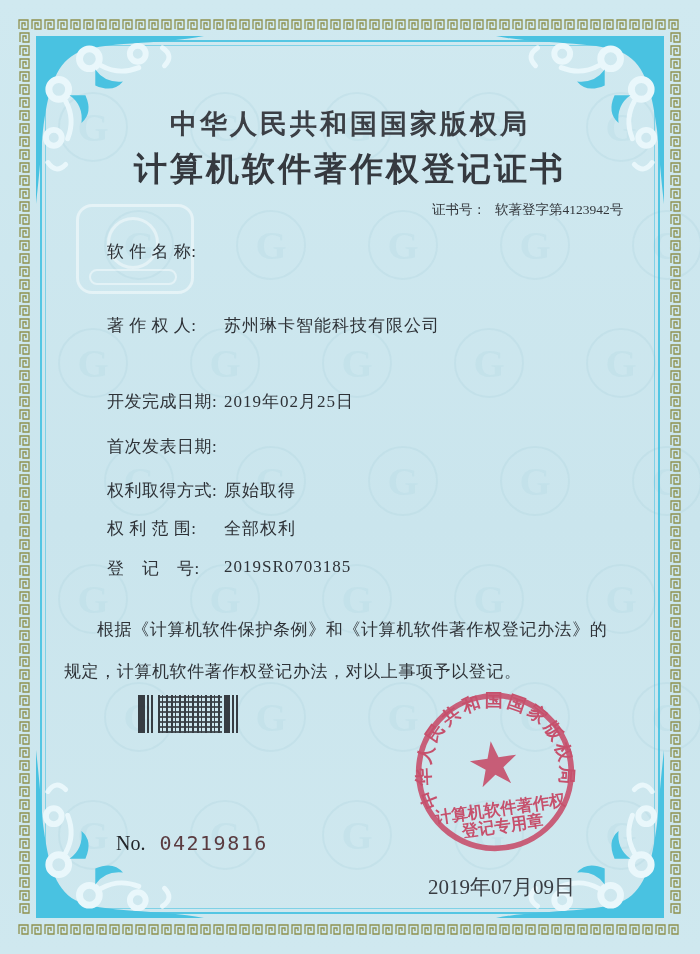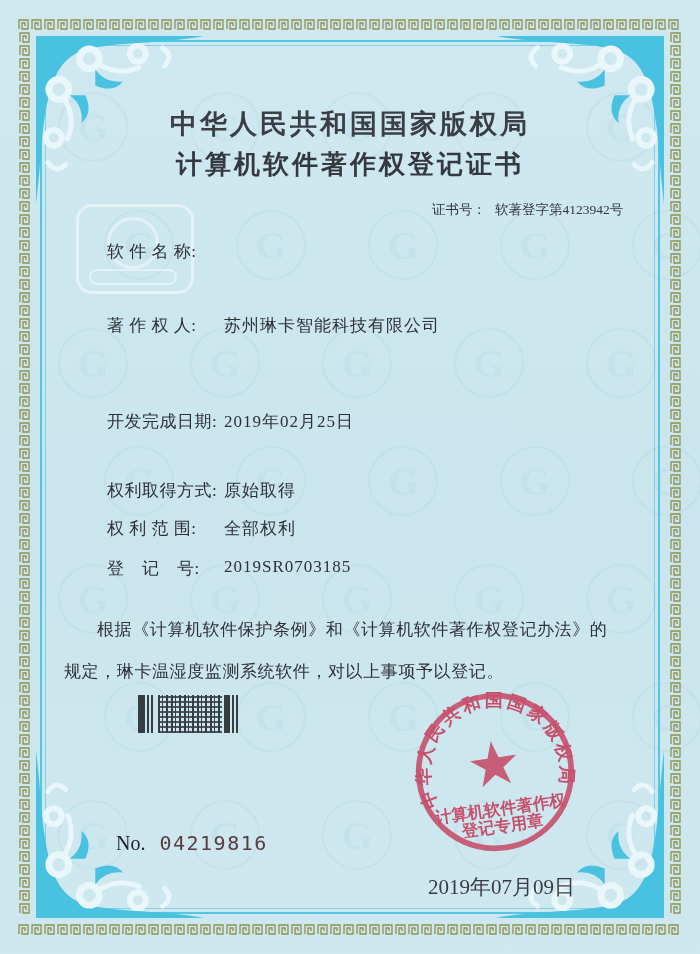--- a/index.html
+++ b/index.html
@@ -23,21 +23,21 @@
   #corner-tr{right:36px;top:36px;transform:scaleX(-1);}
   #corner-bl{left:36px;bottom:36px;transform:scaleY(-1);}
   #corner-br{right:36px;bottom:36px;transform:scale(-1,-1);}
   #emboss{position:absolute;left:76px;top:204px;width:112px;height:84px;z-index:1;
     border:3px solid rgba(255,255,255,.85);border-radius:16px;opacity:.55;pointer-events:none;}
   #emboss .inner-ring{position:absolute;left:28px;top:10px;width:46px;height:46px;border:3px solid rgba(255,255,255,.8);border-radius:50%;}
   #emboss .pill-row{position:absolute;left:10px;bottom:6px;width:84px;height:12px;border:2px solid rgba(255,255,255,.8);border-radius:8px;}
   
   .txt{position:absolute;z-index:5;color:#2e3237;}
   #issuer{left:0;top:106px;width:700px;text-align:center;font-size:27px;font-weight:bold;letter-spacing:3px;color:#3b3f45;}
-  #doc-title{left:0;top:147px;width:700px;text-align:center;font-size:26px;font-weight:bold;letter-spacing:3px;color:#35393f;}
+  #doc-title{left:0;top:147px;width:700px;text-align:center;font-size:33px;font-weight:bold;letter-spacing:3px;color:#35393f;}
   #certno{left:432px;top:201px;font-size:13.5px;display:flex;gap:9px;color:#33373c;}
   .field{left:88px;display:flex;font-size:17px;}
   .field .label{width:117px;white-space:pre;letter-spacing:.5px;flex:none;margin-left:19px;}
   .field .value{letter-spacing:1px;}
   .v2{margin-top:9px;letter-spacing:.5px;}
   #statement{left:64px;top:609px;width:566px;font-size:17px;line-height:42px;letter-spacing:.6px;font-family:Liberation Serif, serif;}
   #statement .l1{text-indent:33px;}
   
   #barcode{position:absolute;left:138px;top:695px;width:102px;height:38px;z-index:5;display:flex;opacity:.88;}
   #bc-start{width:20px;background:linear-gradient(90deg,#23262c 0 7px,transparent 7px 9px,#23262c 9px 11px,transparent 11px 13px,#23262c 13px 15px,transparent 15px 20px);}
@@ -146,42 +146,43 @@
 
   <div class="txt field" style="top:240px">
     <div class="label">软 件 名 称:</div>
     <div>
     </div>
   </div>
   <div class="txt field" style="top:314px">
     <div class="label">著 作 权 人:</div>
     <div class="value">苏州琳卡智能科技有限公司</div>
   </div>
-  <div class="txt field" style="top:410px">
+  <div class="txt field" style="top:390px">
     <div class="label">开发完成日期:</div>
     <div class="value">2019年02月25日</div>
   </div>
   <div class="txt field" style="top:435px">
+    <div class="label">首次发表日期:</div>
   </div>
   <div class="txt field" style="top:479px">
     <div class="label">权利取得方式:</div>
     <div class="value">原始取得</div>
   </div>
   <div class="txt field" style="top:517px">
     <div class="label">权 利 范 围:</div>
     <div class="value">全部权利</div>
   </div>
   <div class="txt field" style="top:557px">
     <div class="label">登　记　号:</div>
     <div class="value">2019SR0703185</div>
   </div>
 
   <div id="statement" class="txt">
     <div class="l1">根据《计算机软件保护条例》和《计算机软件著作权登记办法》的</div>
-    <div class="l2">规定，琳卡温湿度监测系统软件，对以上事项予以登记。</div>
+    <div class="l2">规定，计算机软件著作权登记办法，对以上事项予以登记。</div>
   </div>
 
   <div id="barcode">
     <div id="bc-start"></div>
     <div id="bc-mid"></div>
     <div id="bc-end"></div>
   </div>
 
   <svg id="seal" viewBox="0 0 200 200">
     <circle cx="100" cy="100" r="93" fill="none" stroke="#c64462" stroke-width="7" opacity=".9"></circle>

